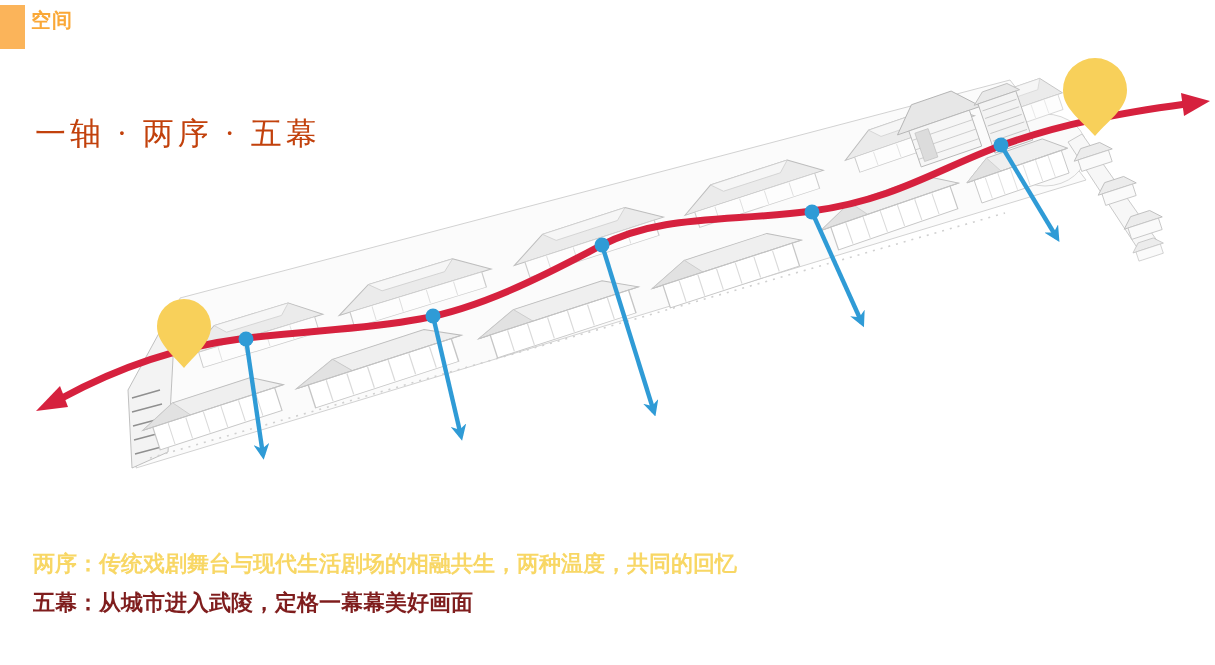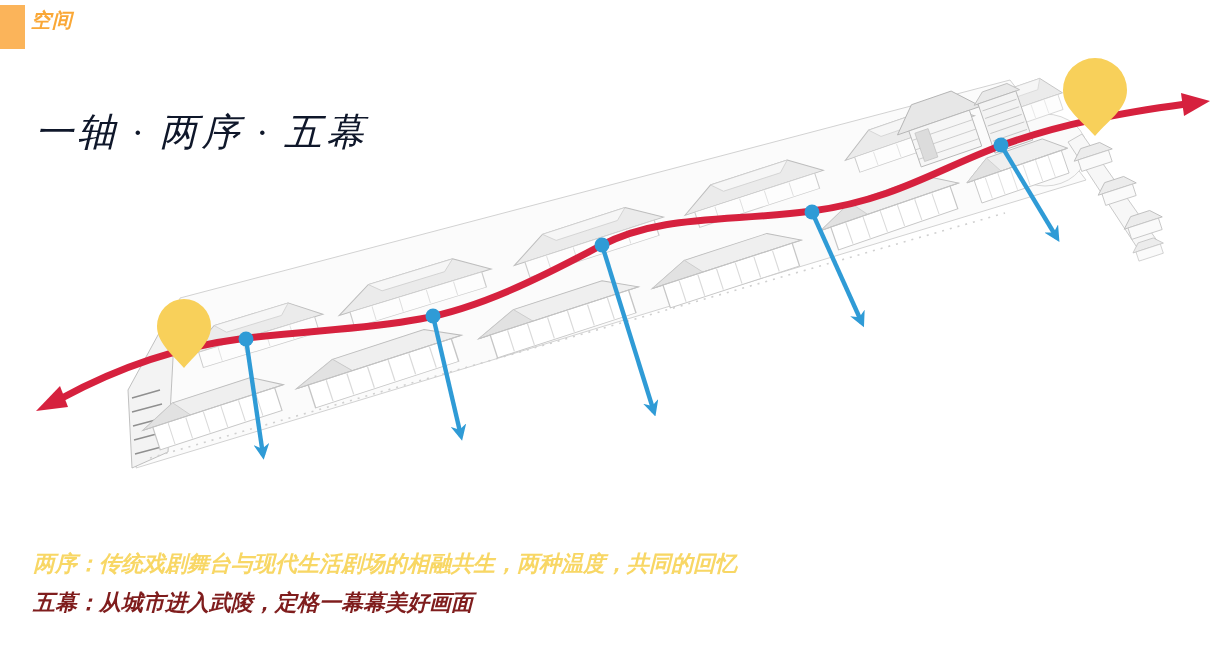--- a/index.html
+++ b/index.html
@@ -1,25 +1,25 @@
 <!DOCTYPE html>
 <html><head>
 <meta charset="utf-8">
 <style>
   html,body{margin:0;padding:0;background:#ffffff;}
   .slide{position:relative;width:1215px;height:665px;background:#ffffff;overflow:hidden;
-         font-family:"Liberation Sans",sans-serif;font-style:italic;}
+         font-family:"Liberation Sans",sans-serif;}
 
   
   .hdr-square{position:absolute;left:0;top:5px;width:25px;height:44px;background:#fbb45a;}
   .hdr-label{position:absolute;left:31px;top:7px;font-size:20px;font-weight:bold;color:#faa837;
              font-family:"Liberation Sans",sans-serif;letter-spacing:1px;}
 
   
-  .title{position:absolute;left:35px;top:107px;font-size:38px;color:#0f172a;
+  .title{position:absolute;left:35px;top:113px;font-size:31px;color:#c2410c;
          font-family:"Liberation Serif",serif;font-weight:500;letter-spacing:4px;white-space:nowrap;}
 
   
   .diagram{position:absolute;left:0;top:0;width:1215px;height:665px;}
 
   
   .captions{position:absolute;left:33px;top:544px;font-family:"Liberation Serif",serif;
             font-weight:600;font-size:22px;line-height:39px;white-space:nowrap;}
   .cap-red {color:#e3233e;}
   .cap-gold{color:#f8d765;text-align:center;}

